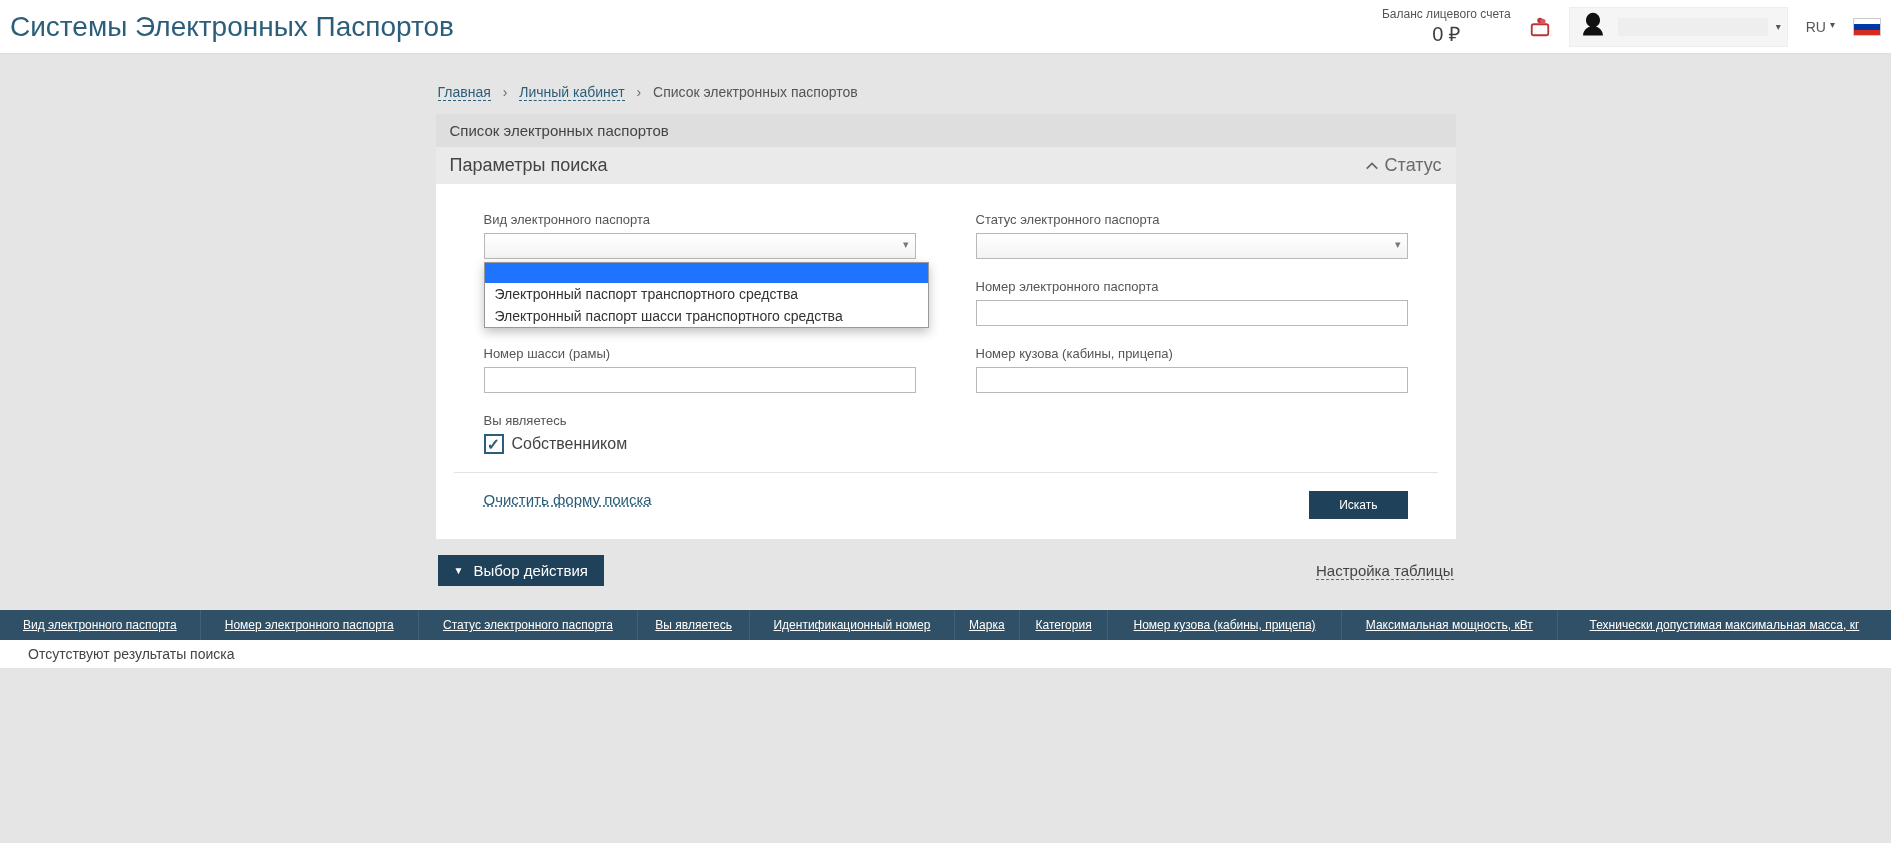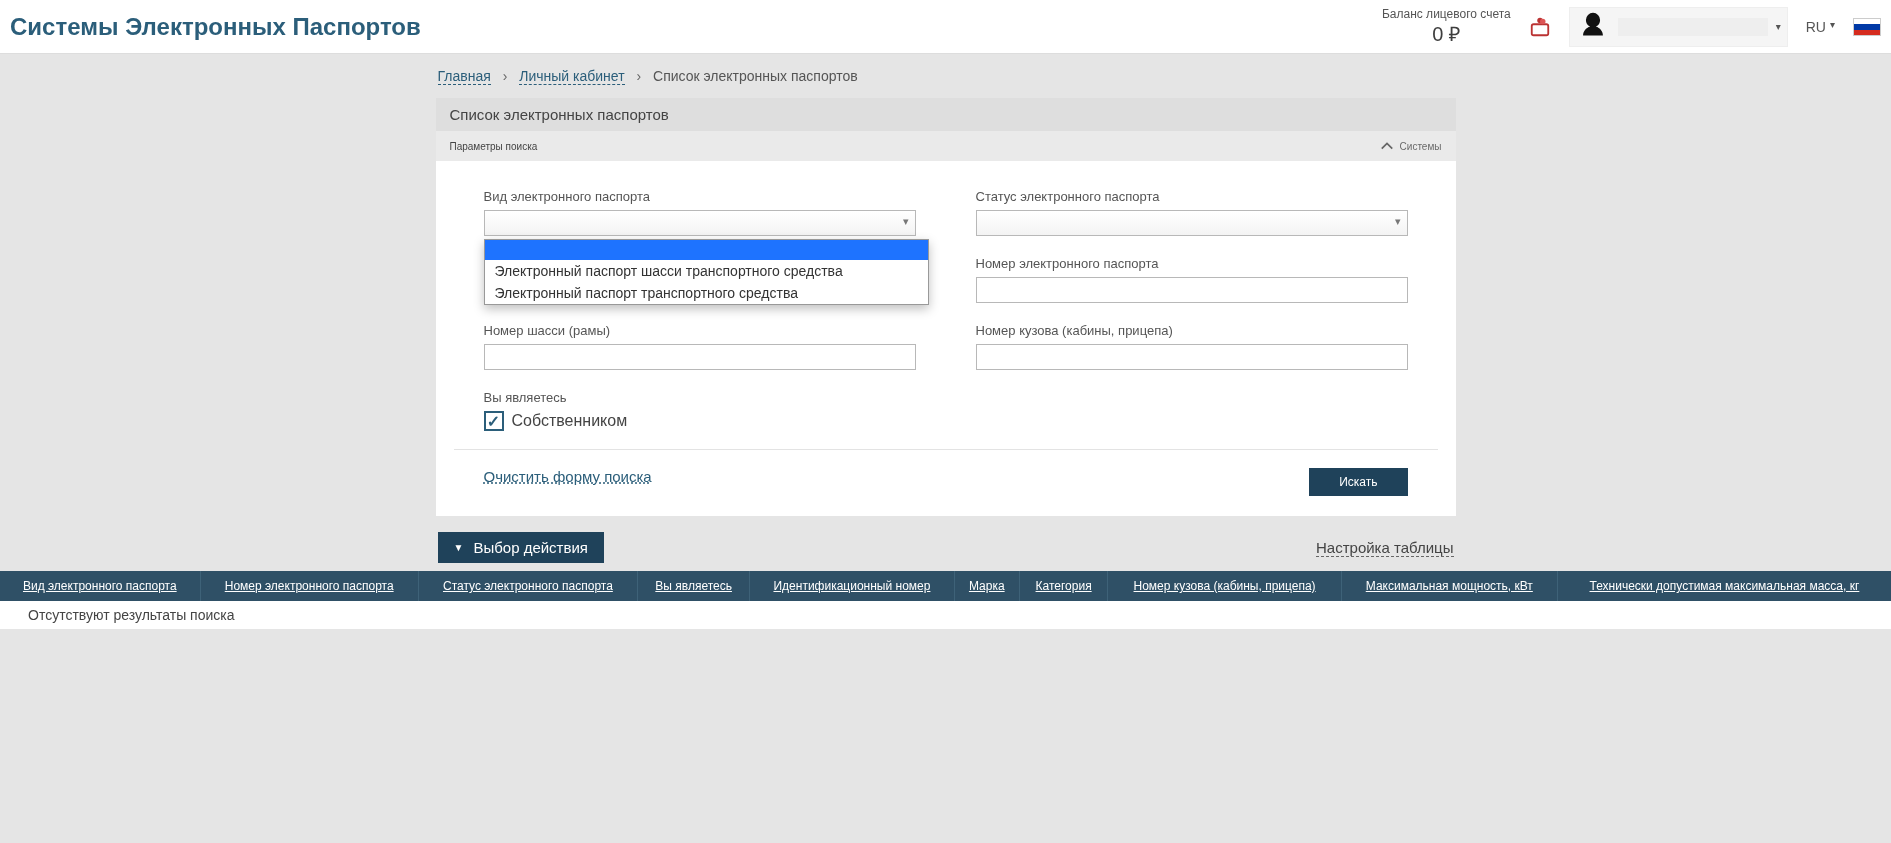--- a/index.html
+++ b/index.html
@@ -1,42 +1,42 @@
 <!DOCTYPE html>
 <html><head>
 <meta charset="utf-8">
 <style>
 * { box-sizing: border-box; margin: 0; padding: 0; }
 html, body { width: 100%; height: 100%; font-family: Arial, "Helvetica Neue", sans-serif; background: #e5e5e5; color: #333; }
 
 
 .topbar { background: #fff; border-bottom: 1px solid #ddd; height: 54px; display: flex; align-items: center; padding: 0 10px; gap: 18px; }
-.brand { color: #2b5e7a; font-size: 24px; font-weight: 700; white-space: nowrap; flex: 0 0 auto; }
+.brand { color: #2b5e7a; font-size: 28px; font-weight: 400; white-space: nowrap; flex: 0 0 auto; }
 .topbar-spacer { flex: 1; }
 .balance { text-align: center; font-size: 12px; color: #555; line-height: 1.2; margin-left: 36px; }
 .balance .amount { font-size: 20px; color: #3e3e3e; }
 .wallet-icon { width: 22px; height: 22px; }
 .avatar { width: 34px; height: 34px; }
 .user-block { display: flex; align-items: center; gap: 8px; background: #f5f5f5; padding: 2px 6px; border: 1px solid #eee; }
 .user-placeholder { width: 150px; height: 18px; background: #eee; }
 .caret-down { font-size: 10px; color: #555; }
 .lang { font-size: 14px; color: #555; display: flex; gap: 4px; }
 .flag { width: 28px; height: 18px; background: linear-gradient(to bottom, #fff 33%, #0039a6 33%, #0039a6 66%, #d52b1e 66%); border: 1px solid #ccc; }
 
-.page { width: 1020px; margin: 0 auto; }
+.page { width: 1020px; margin: 16px auto; }
 
 
 .breadcrumb { padding: 14px 2px; font-size: 14px; }
 .breadcrumb a { color: #2b5e7a; text-decoration: none; border-bottom: 1px dashed #2b5e7a; }
 .breadcrumb .sep { color: #666; margin: 0 8px; }
 .breadcrumb .current { color: #555; }
 
 
 .panel-title { background: #dedede; padding: 8px 14px; font-size: 15px; color: #444; }
-.panel-sub { background: #eaeaea; padding: 8px 14px; font-size: 10px; color: #444; display: flex; justify-content: space-between; align-items: center; }
+.panel-sub { background: #eaeaea; padding: 8px 14px; font-size: 18px; color: #444; display: flex; justify-content: space-between; align-items: center; }
 .collapse { display: flex; align-items: center; gap: 6px; color: #6a6a6a; cursor: pointer; }
 .collapse svg { width: 14px; height: 14px; }
 
 .form-area { background: #fff; padding: 28px 48px 20px; position: relative; }
 .form-grid { display: grid; grid-template-columns: 1fr 1fr; gap: 20px 60px; }
 .field label { display: block; font-size: 13px; color: #555; margin-bottom: 6px; }
 .text-input, .select-box { width: 100%; height: 26px; border: 1px solid #b8b8b8; background: #fff; font-size: 13px; padding: 0 6px; }
 .select-box { background: linear-gradient(#fff, #f3f3f3); position: relative; }
 .select-box::after { content: "▾"; position: absolute; right: 6px; top: 4px; font-size: 11px; color: #777; }
 
@@ -107,34 +107,34 @@
     <span class="current">Список электронных паспортов</span>
   </div>
 
   <div class="panel-title">Список электронных паспортов</div>
   <div class="panel-sub">
     <span>Параметры поиска</span>
     <span class="collapse">
       <svg viewBox="0 0 16 16">
           <path d="M2 11 L8 5 L14 11" fill="none" stroke="#666" stroke-width="2"></path>
         </svg>
-      <span>Системы</span>
+      <span>Статус</span>
     </span>
   </div>
 
   <div class="form-area">
     <div class="form-grid">
 
       <div class="field" style="position:relative;">
         <label>Вид электронного паспорта</label>
         <div class="select-box"></div>
         <div class="dropdown" style="top:50px; left:0;">
           <div class="opt blank"></div>
+          <div class="opt">Электронный паспорт транспортного средства</div>
           <div class="opt">Электронный паспорт шасси транспортного средства</div>
-          <div class="opt">Электронный паспорт транспортного средства</div>
         </div>
       </div>
 
       <div class="field">
         <label>Статус электронного паспорта</label>
         <div class="select-box"></div>
       </div>
 
       <div class="field">
         <label style="visibility:hidden;">Идентификационный номер</label>

